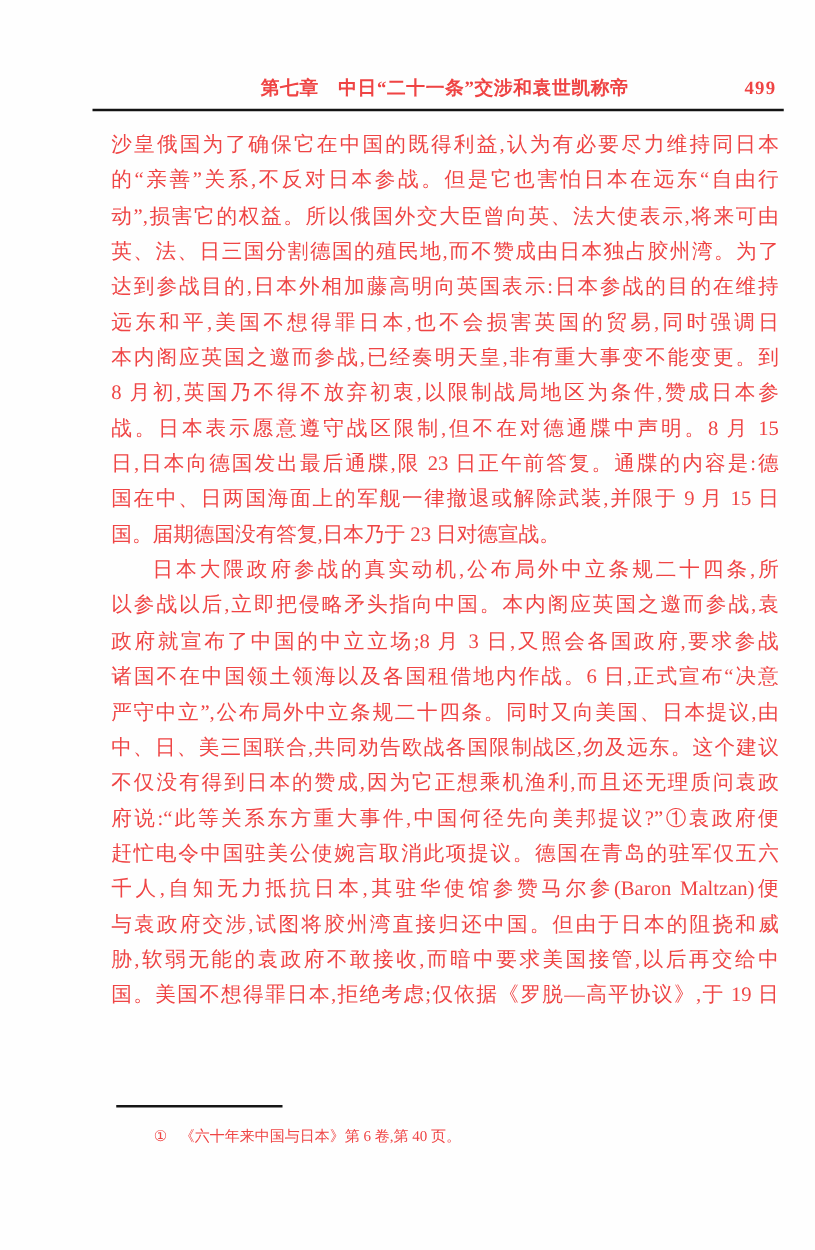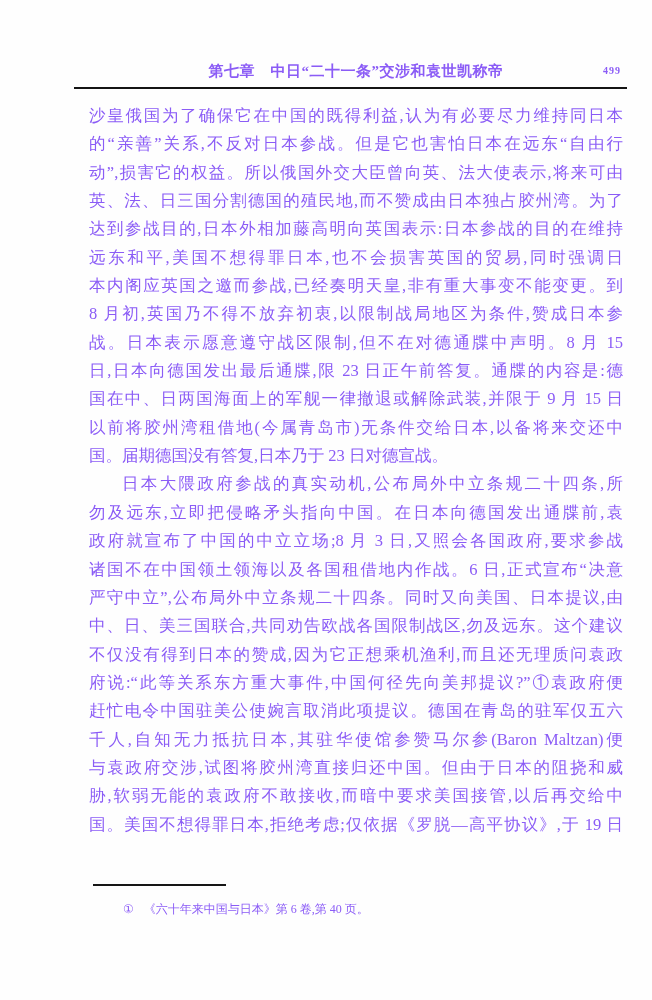--- a/index.html
+++ b/index.html
@@ -5,21 +5,21 @@
   html, body {
     margin: 0;
     padding: 0;
     background: #ffffff;
   }
   .page {
     position: relative;
     width: 652px;
     height: 1000px;
     background: #fefefe;
-    color: #8b5cf6;
+    color: #ef4444;
     font-family: "Liberation Serif", "DejaVu Serif", serif;
     overflow: hidden;
   }
   
   .running-head {
     position: absolute;
     top: 60px;
     left: 89px;
     width: 534px;
     height: 22px;
@@ -30,21 +30,21 @@
     text-align: center;
     font-size: 15px;
     font-weight: bold;
     letter-spacing: 0.5px;
     white-space: nowrap;
   }
   .head-page-num {
     position: absolute;
     right: 2px;
     top: 0;
-    font-size: 10px;
+    font-size: 15px;
     font-weight: 600;
     letter-spacing: 1px;
   }
   .head-rule {
     position: absolute;
     top: 87px;
     left: 74px;
     width: 553px;
     height: 2px;
     background: #141414;
@@ -110,24 +110,23 @@
       <div class="line">的“亲善”关系,不反对日本参战。但是它也害怕日本在远东“自由行</div>
       <div class="line">动”,损害它的权益。所以俄国外交大臣曾向英、法大使表示,将来可由</div>
       <div class="line">英、法、日三国分割德国的殖民地,而不赞成由日本独占胶州湾。为了</div>
       <div class="line">达到参战目的,日本外相加藤高明向英国表示:日本参战的目的在维持</div>
       <div class="line">远东和平,美国不想得罪日本,也不会损害英国的贸易,同时强调日</div>
       <div class="line">本内阁应英国之邀而参战,已经奏明天皇,非有重大事变不能变更。到</div>
       <div class="line">8 月初,英国乃不得不放弃初衷,以限制战局地区为条件,赞成日本参</div>
       <div class="line">战。日本表示愿意遵守战区限制,但不在对德通牒中声明。8 月 15</div>
       <div class="line">日,日本向德国发出最后通牒,限 23 日正午前答复。通牒的内容是:德</div>
       <div class="line">国在中、日两国海面上的军舰一律撤退或解除武装,并限于 9 月 15 日</div>
-      <div class="line">以前将胶州湾租借地(今属青岛市)无条件交给日本,以备将来交还中</div>
       <div class="line short">国。届期德国没有答复,日本乃于 23 日对德宣战。</div>
       <div class="line indent">日本大隈政府参战的真实动机,公布局外中立条规二十四条,所</div>
-      <div class="line">勿及远东,立即把侵略矛头指向中国。在日本向德国发出通牒前,袁</div>
+      <div class="line">以参战以后,立即把侵略矛头指向中国。本内阁应英国之邀而参战,袁</div>
       <div class="line">政府就宣布了中国的中立立场;8 月 3 日,又照会各国政府,要求参战</div>
       <div class="line">诸国不在中国领土领海以及各国租借地内作战。6 日,正式宣布“决意</div>
       <div class="line">严守中立”,公布局外中立条规二十四条。同时又向美国、日本提议,由</div>
       <div class="line">中、日、美三国联合,共同劝告欧战各国限制战区,勿及远东。这个建议</div>
       <div class="line">不仅没有得到日本的赞成,因为它正想乘机渔利,而且还无理质问袁政</div>
       <div class="line">府说:“此等关系东方重大事件,中国何径先向美邦提议?”①袁政府便</div>
       <div class="line">赶忙电令中国驻美公使婉言取消此项提议。德国在青岛的驻军仅五六</div>
       <div class="line">千人,自知无力抵抗日本,其驻华使馆参赞马尔参(Baron Maltzan)便</div>
       <div class="line">与袁政府交涉,试图将胶州湾直接归还中国。但由于日本的阻挠和威</div>
       <div class="line">胁,软弱无能的袁政府不敢接收,而暗中要求美国接管,以后再交给中</div>

